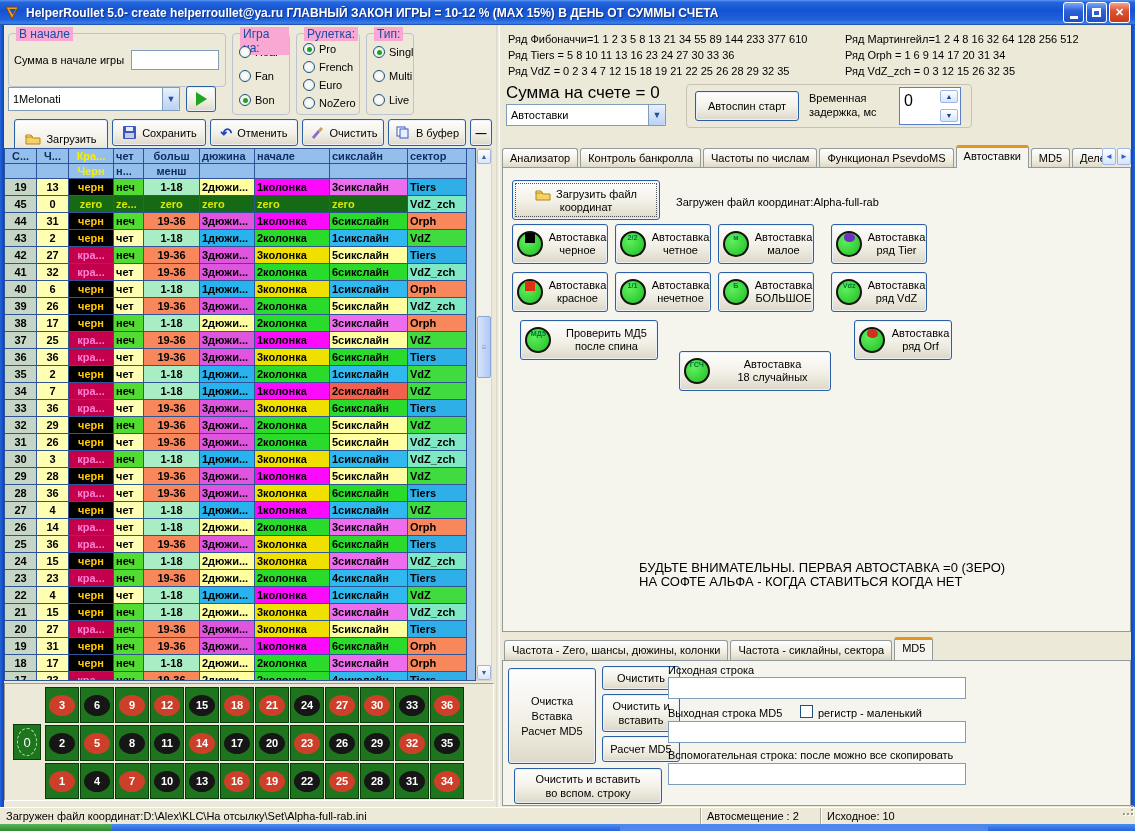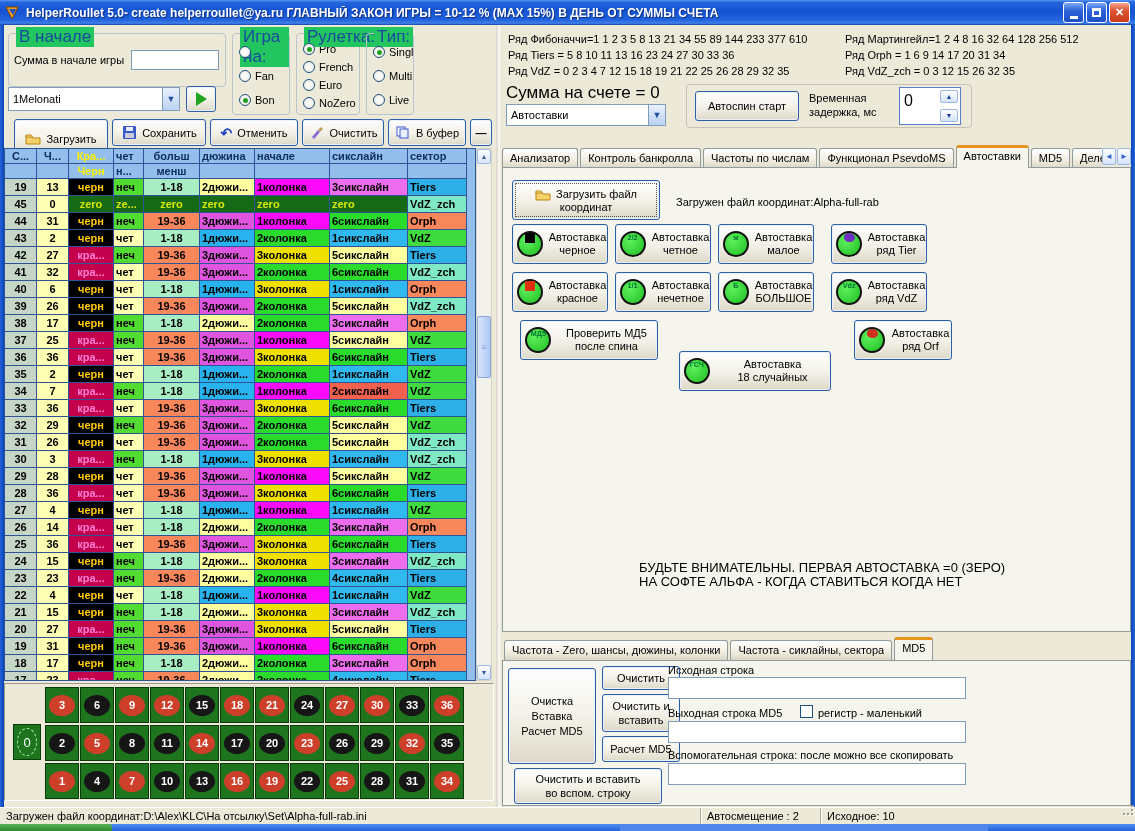--- a/index.html
+++ b/index.html
@@ -17,21 +17,21 @@
 .wb.close{background:linear-gradient(180deg,#F2A48C,#DD5535 40%,#C93A17);}
 .wb.min span{width:8px;height:3px;background:#fff;margin-top:9px;}
 .wb.max span{width:9px;height:9px;border:2px solid #fff;border-top-width:3px;}
 
 .bleft{left:0;top:25px;width:4px;height:799px;background:linear-gradient(90deg,#2663DC,#0A45B4);}
 .bright{left:1131px;top:25px;width:4px;height:799px;background:linear-gradient(90deg,#0A45B4,#2663DC);}
 .client{left:4px;top:25px;width:1127px;height:782px;background:#ECE9D8;}
 .vsep{left:496px;top:25px;width:4px;height:782px;background:linear-gradient(90deg,#D8D4C4,#fff);}
 
 .grp{border:1px solid #BBC4CE;border-radius:4px;}
-.gt{position:absolute;top:-7px;left:7px;background:#22c55e;padding:0 3px;font-size:17px;color:#1B4AA0;}
+.gt{position:absolute;top:-7px;left:7px;background:#f9a8d4;padding:0 3px;font-size:12px;color:#1B4AA0;}
 .gbody{display:flex;flex-direction:column;justify-content:space-around;height:100%;padding:6px 4px 2px 6px;}
 .ropt{display:flex;align-items:center;gap:4px;font-size:11px;}
 .rdot{width:12px;height:12px;border:1px solid #1C5180;border-radius:50%;background:radial-gradient(#fff,#E8E8E0);position:relative;flex:0 0 12px;}
 .rdot.sel::after{content:"";position:absolute;left:3px;top:3px;width:5px;height:5px;border-radius:50%;background:#21A121;}
 
 .xb{border:1px solid #2B5FA8;border-radius:3px;background:linear-gradient(180deg,#FEFEFE,#F2F0E6 55%,#DDD8C8);
  font-size:11px;display:flex;align-items:center;justify-content:center;gap:5px;cursor:default;box-shadow:inset 0 0 0 1px #EAF0FA;}
 .inp{background:#fff;border:1px solid #7F9DB9;font-size:11px;padding:1px 3px;}
 .combo{background:#fff;border:1px solid #7F9DB9;display:flex;align-items:center;font-size:11px;}
 .combo .cv{flex:1;padding:0 4px;white-space:nowrap;overflow:hidden;}

